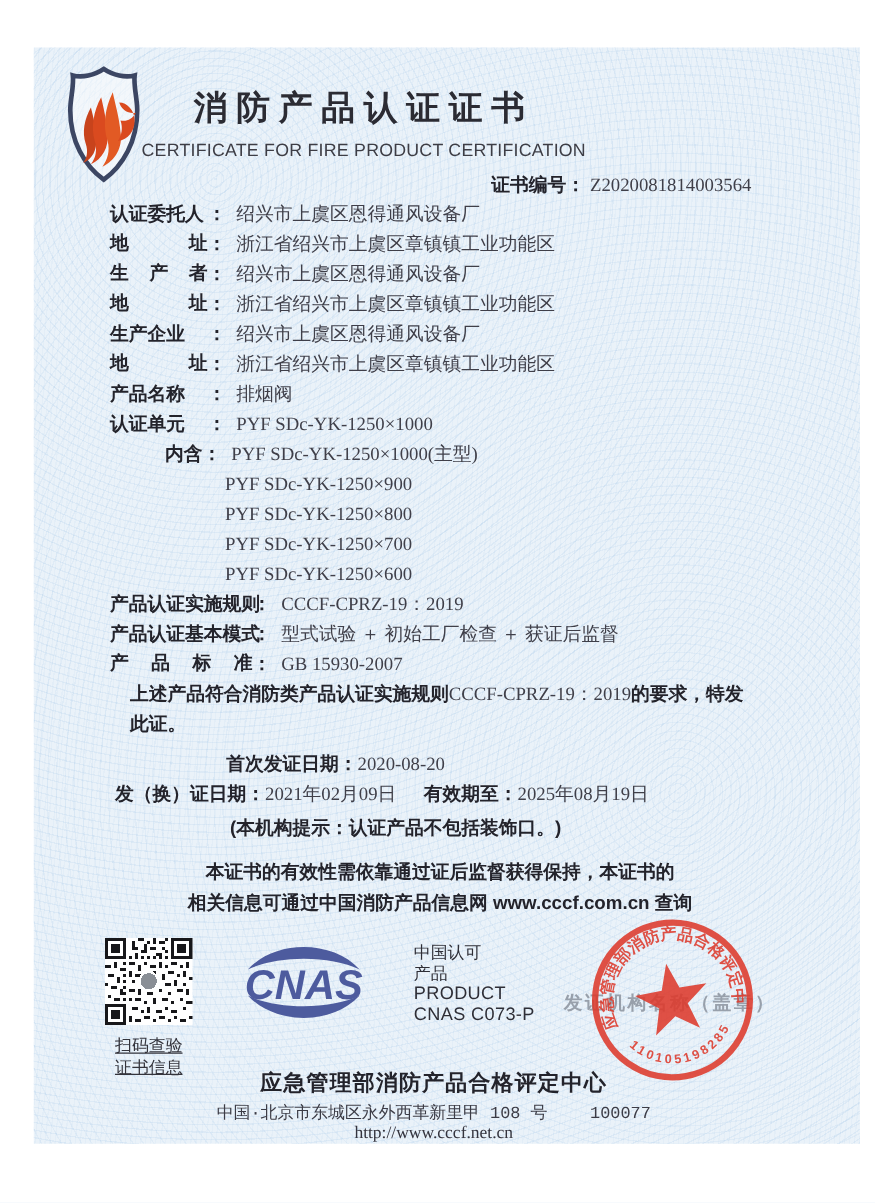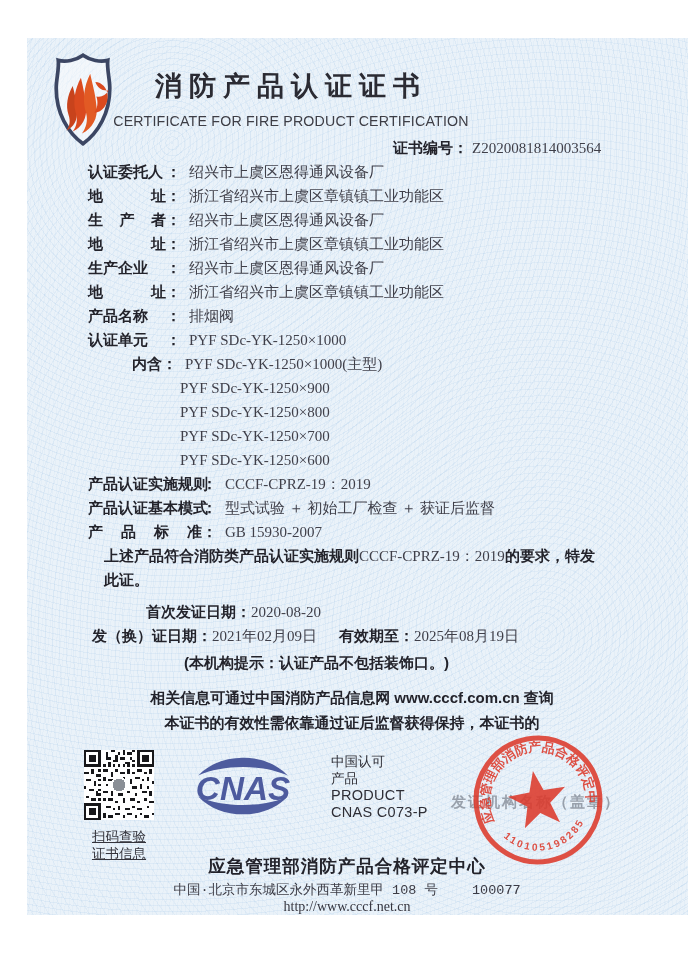--- a/index.html
+++ b/index.html
@@ -18,28 +18,28 @@
   .title-cn{font-size:27px;font-weight:bold;color:#2b2b33;letter-spacing:7px;}
   .title-en{margin-top:9px;font-size:14.2px;color:#3d3d45;letter-spacing:.2px;}
   .certno{position:absolute;left:366px;top:101px;font-size:15px;white-space:nowrap;}
   .b{font-weight:bold;color:#23232b;}
   .val{font-family:"Liberation Serif","DejaVu Serif",serif;color:#3f3f49;}
   .main{position:absolute;left:45px;top:122px;width:585px;font-size:15px;}
   .row{height:24px;line-height:24px;white-space:nowrap;}
   .lb{display:inline-block;font-weight:bold;color:#23232b;vertical-align:top;}
   .w5{width:78px;}
   .w8{width:114px;}
-  .jst{text-align:justify;text-align-last:justify;}
+  .jst{text-align:justify;text-align-last:justify;font-family:Liberation Mono, monospace;}
   .colon{margin-right:4px;}
   .valpad{margin-left:4px;}
   .ml16{margin-left:16px;}
   .ml60{margin-left:60px;}
   .ml108{margin-left:108px;}
   .stmt{margin-left:32px;width:502px;line-height:24px;font-size:15px;}
-  .d1{margin-left:74px;margin-top:8px;}
+  .d1{margin-left:109px;margin-top:8px;}
   .d2{margin-left:20px;}
   .d3{margin-left:112px;margin-top:3px;}
   .gap-label{margin-left:22px;}
   .notice{margin-top:11px;text-align:center;line-height:24.5px;font-size:15px;font-weight:bold;color:#23232b;width:560px;}
   
   .qr{position:absolute;left:57px;top:712px;width:70px;height:70px;}
   .qr-cap{position:absolute;left:40px;top:791px;width:104px;text-align:center;
           font-size:13.5px;line-height:16.5px;color:#34343c;font-family:"Liberation Serif",serif;text-decoration:underline;}
   .cnas{position:absolute;left:164px;top:708px;}
   .cnas-txt{position:absolute;left:304px;top:715px;font-size:13.5px;line-height:17px;color:#2e2e36;}
@@ -141,22 +141,22 @@
         <span class="b">首次发证日期：</span><span class="val">2020-08-20</span>
       </div>
       <div class="row d2">
         <span class="b">发（换）证日期：</span><span class="val">2021年02月09日</span><span class="b gap-label">有效期至：</span><span class="val">2025年08月19日</span>
       </div>
       <div class="row d3">
         <span class="b">(本机构提示：认证产品不包括装饰口。)</span>
       </div>
 
       <div class="notice">
+        <div>本证书的有效性需依靠通过证后监督获得保持，本证书的</div>
         <div>相关信息可通过中国消防产品信息网 www.cccf.com.cn 查询</div>
-        <div>本证书的有效性需依靠通过证后监督获得保持，本证书的</div>
       </div>
     </div>
 
     <svg class="qr" viewBox="0 0 29 29" shape-rendering="crispEdges">
       <rect width="29" height="29" fill="#ffffff"></rect>
       <path fill="#17171a" d="M0,0h7v7h-7z M22,0h7v7h-7z M0,22h7v7h-7z"></path>
       <path fill="#ffffff" d="M1,1h5v5h-5z M23,1h5v5h-5z M1,23h5v5h-5z"></path>
       <path fill="#17171a" d="M2,2h3v3h-3z M24,2h3v3h-3z M2,24h3v3h-3z"></path>
       <path fill="#17171a" d="M8,6h1v1h-1z M10,6h1v1h-1z M12,6h1v1h-1z M14,6h1v1h-1z M16,6h1v1h-1z M18,6h1v1h-1z M20,6h1v1h-1z M6,8h1v1h-1z M6,10h1v1h-1z M6,12h1v1h-1z M6,14h1v1h-1z M6,16h1v1h-1z M6,18h1v1h-1z M6,20h1v1h-1z"></path>
       <path fill="#17171a" d="M9,1h1v2h-1z M11,0h2v1h-2z M14,1h1v1h-1z M16,0h1v2h-1z M18,1h2v1h-2z M20,0h1v1h-1z M9,3h2v1h-2z M13,2h1v2h-1z M15,3h2v1h-2z M19,3h1v1h-1z M10,5h1v1h-1z M12,4h2v1h-2z M17,5h2v1h-2z M20,4h1v1h-1z M0,9h2v1h-2z M3,8h1v2h-1z M5,10h1v1h-1z M1,12h2v1h-2z M4,13h1v2h-1z M0,15h1v1h-1z M2,16h2v1h-2z M5,17h1v2h-1z M1,19h1v1h-1z M3,20h2v1h-2z M8,8h2v1h-2z M11,9h1v2h-1z M13,8h1v1h-1z M15,9h2v1h-2z M18,8h1v2h-1z M20,9h1v1h-1z M22,8h2v1h-2z M25,9h1v1h-1z M27,8h1v2h-1z M8,11h1v2h-1z M10,12h2v1h-2z M16,11h1v1h-1z M19,12h1v2h-1z M21,11h2v1h-2z M24,12h1v1h-1z M26,11h1v2h-1z M28,13h1v1h-1z M9,14h1v1h-1z M17,14h1v1h-1z M20,15h2v1h-2z M23,14h1v2h-1z M26,15h1v1h-1z M8,17h2v1h-2z M11,17h1v2h-1z M14,18h2v1h-2z M18,17h1v1h-1z M21,18h1v1h-1z M24,17h2v1h-2z M27,17h1v2h-1z M8,20h1v1h-1z M10,20h2v1h-2z M13,21h1v1h-1z M16,20h1v2h-1z M19,20h2v1h-2z M22,21h1v1h-1z M25,20h1v1h-1z M27,21h2v1h-2z M9,23h2v1h-2z M12,24h1v1h-1z M14,23h1v2h-1z M17,24h2v1h-2z M20,23h1v1h-1z M22,24h2v1h-2z M26,23h1v1h-1z M8,26h1v2h-1z M10,27h2v1h-2z M13,26h2v1h-2z M16,27h1v1h-1z M18,26h2v1h-2z M21,27h1v1h-1z M23,26h1v1h-1z M25,27h2v1h-2z M28,26h1v1h-1z"></path>

